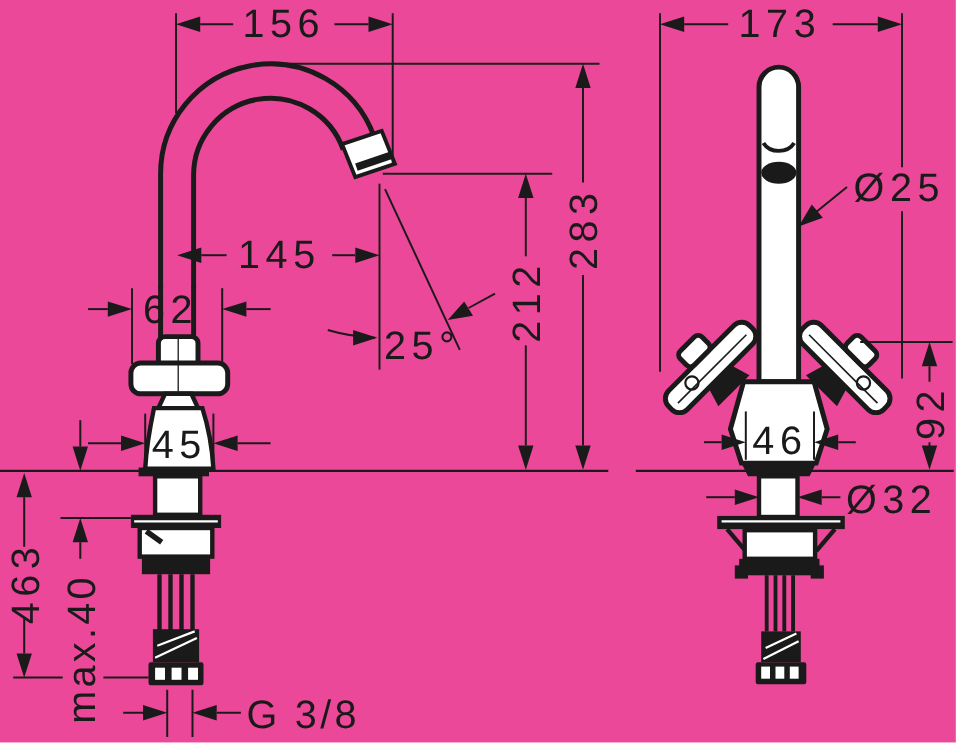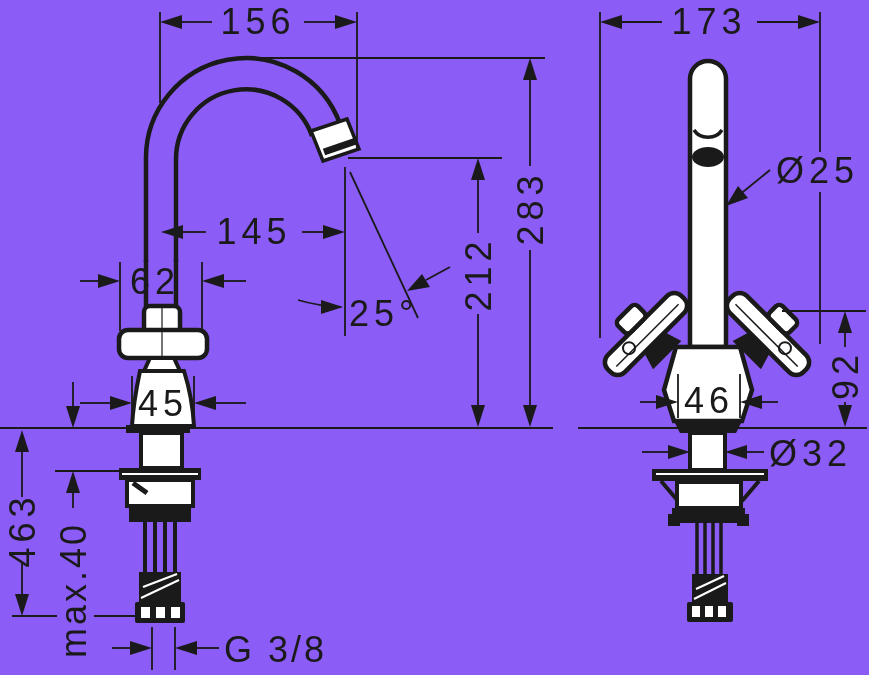--- a/index.html
+++ b/index.html
@@ -1,16 +1,16 @@
 <!DOCTYPE html>
 <html><head>
 <meta charset="utf-8">
 <style>
   html,body{margin:0;padding:0;background:#ffffff;}
-  .stage{position:relative;width:869px;height:675px;background:#8b5cf6;overflow:hidden;
+  .stage{position:relative;width:869px;height:675px;background:#ec4899;overflow:hidden;
          font-family:"Liberation Sans", sans-serif;}
   svg{display:block;}
   .dimtext{font-family:"Liberation Sans", sans-serif;font-size:36px;letter-spacing:5px;
            fill:currentColor;}
   .dimtext-small{font-family:"Liberation Sans", sans-serif;font-size:36px;letter-spacing:3px;
            fill:currentColor;}
 </style>
 </head>
 <body>
 

